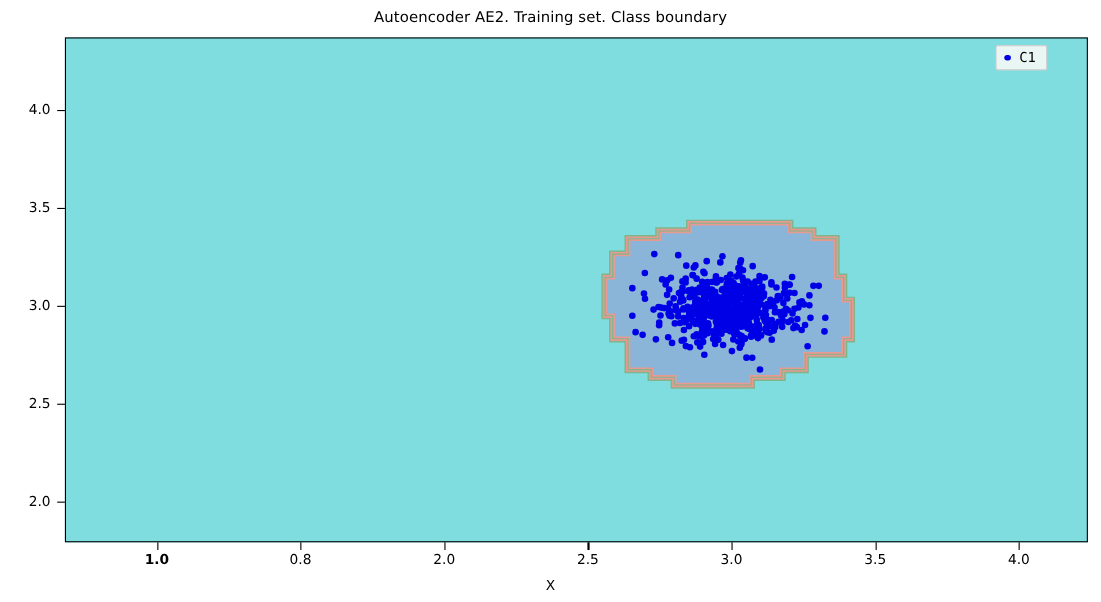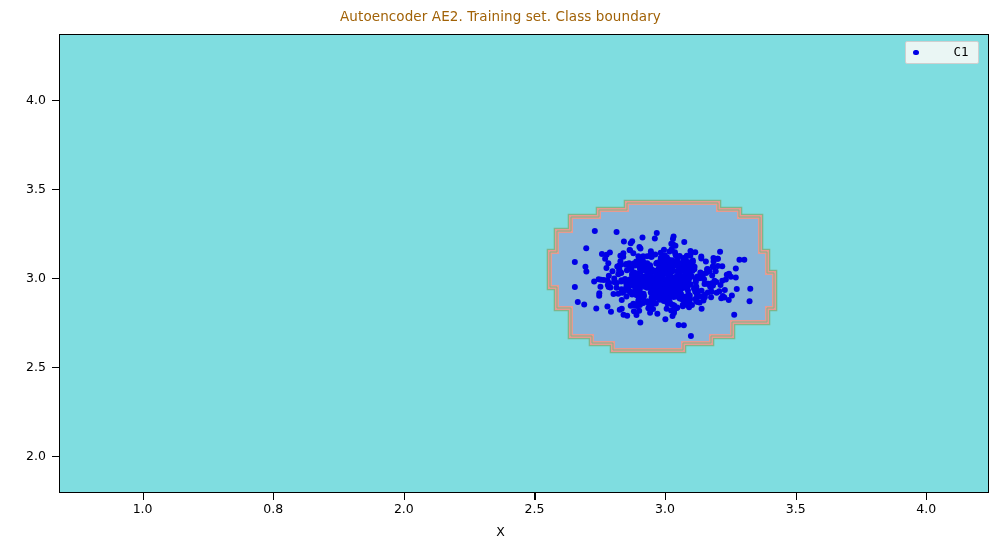--- a/index.html
+++ b/index.html
@@ -19,21 +19,21 @@
     height: 547px;
     background: #ffffff;
   }
   #chart-title {
     position: absolute;
     left: 0;
     top: 8px;
     width: 1001px;
     text-align: center;
     font-size: 13.5px;
-    color: #a16207;
+    color: #000000;
     letter-spacing: 0.1px;
   }
   #plot-area {
     position: absolute;
     left: 59px;
     top: 34px;
     width: 930px;
     height: 459px;
     background: #7fdde0;
     border: 1.1px solid #000000;
@@ -112,21 +112,21 @@
   #legend {
     position: absolute;
     left: 905px;
     top: 41px;
     padding: 4px 9px 4px 7px;
     background: #eaf6f4;
     border: 1px solid #cfcfcf;
     border-radius: 2px;
     display: flex;
     align-items: center;
-    gap: 35px;
+    gap: 8px;
     box-sizing: border-box;
   }
   .legend-marker {
     width: 5.5px;
     height: 5.5px;
     border-radius: 50%;
     background: #0000e6;
     flex: 0 0 auto;
   }
   .legend-text {
@@ -800,21 +800,21 @@
       <div class="tick-label-y" style="top: 366.686px; left: 0px;">2.5</div>
       <div class="tick-mark-y" style="top: 277.733px;"></div>
       <div class="tick-label-y" style="top: 277.733px; left: 0px;">3.0</div>
       <div class="tick-mark-y" style="top: 188.779px;"></div>
       <div class="tick-label-y" style="top: 188.779px; left: 0px;">3.5</div>
       <div class="tick-mark-y" style="top: 99.8256px;"></div>
       <div class="tick-label-y" style="top: 99.8256px; left: 0px;">4.0</div>
     </div>
   <div id="tick-layer-x">
       <div class="tick-mark-x" style="left: 142.596px;"></div>
-      <div class="tick-label-x" style="left: 142.596px; top: 503px;">1.0</div>
+      <div class="tick-label-x" style="left: 142.596px; top: 503px; font-weight: bold;">1.0</div>
       <div class="tick-mark-x" style="left: 273.213px;"></div>
       <div class="tick-label-x" style="left: 273.213px; top: 503px;">0.8</div>
       <div class="tick-mark-x" style="left: 403.831px;"></div>
       <div class="tick-label-x" style="left: 403.831px; top: 503px;">2.0</div>
       <div class="tick-mark-x" style="left: 534.449px;"></div>
       <div class="tick-label-x" style="left: 534.449px; top: 503px;">2.5</div>
       <div class="tick-mark-x" style="left: 665.067px;"></div>
       <div class="tick-label-x" style="left: 665.067px; top: 503px;">3.0</div>
       <div class="tick-mark-x" style="left: 795.685px;"></div>
       <div class="tick-label-x" style="left: 795.685px; top: 503px;">3.5</div>

